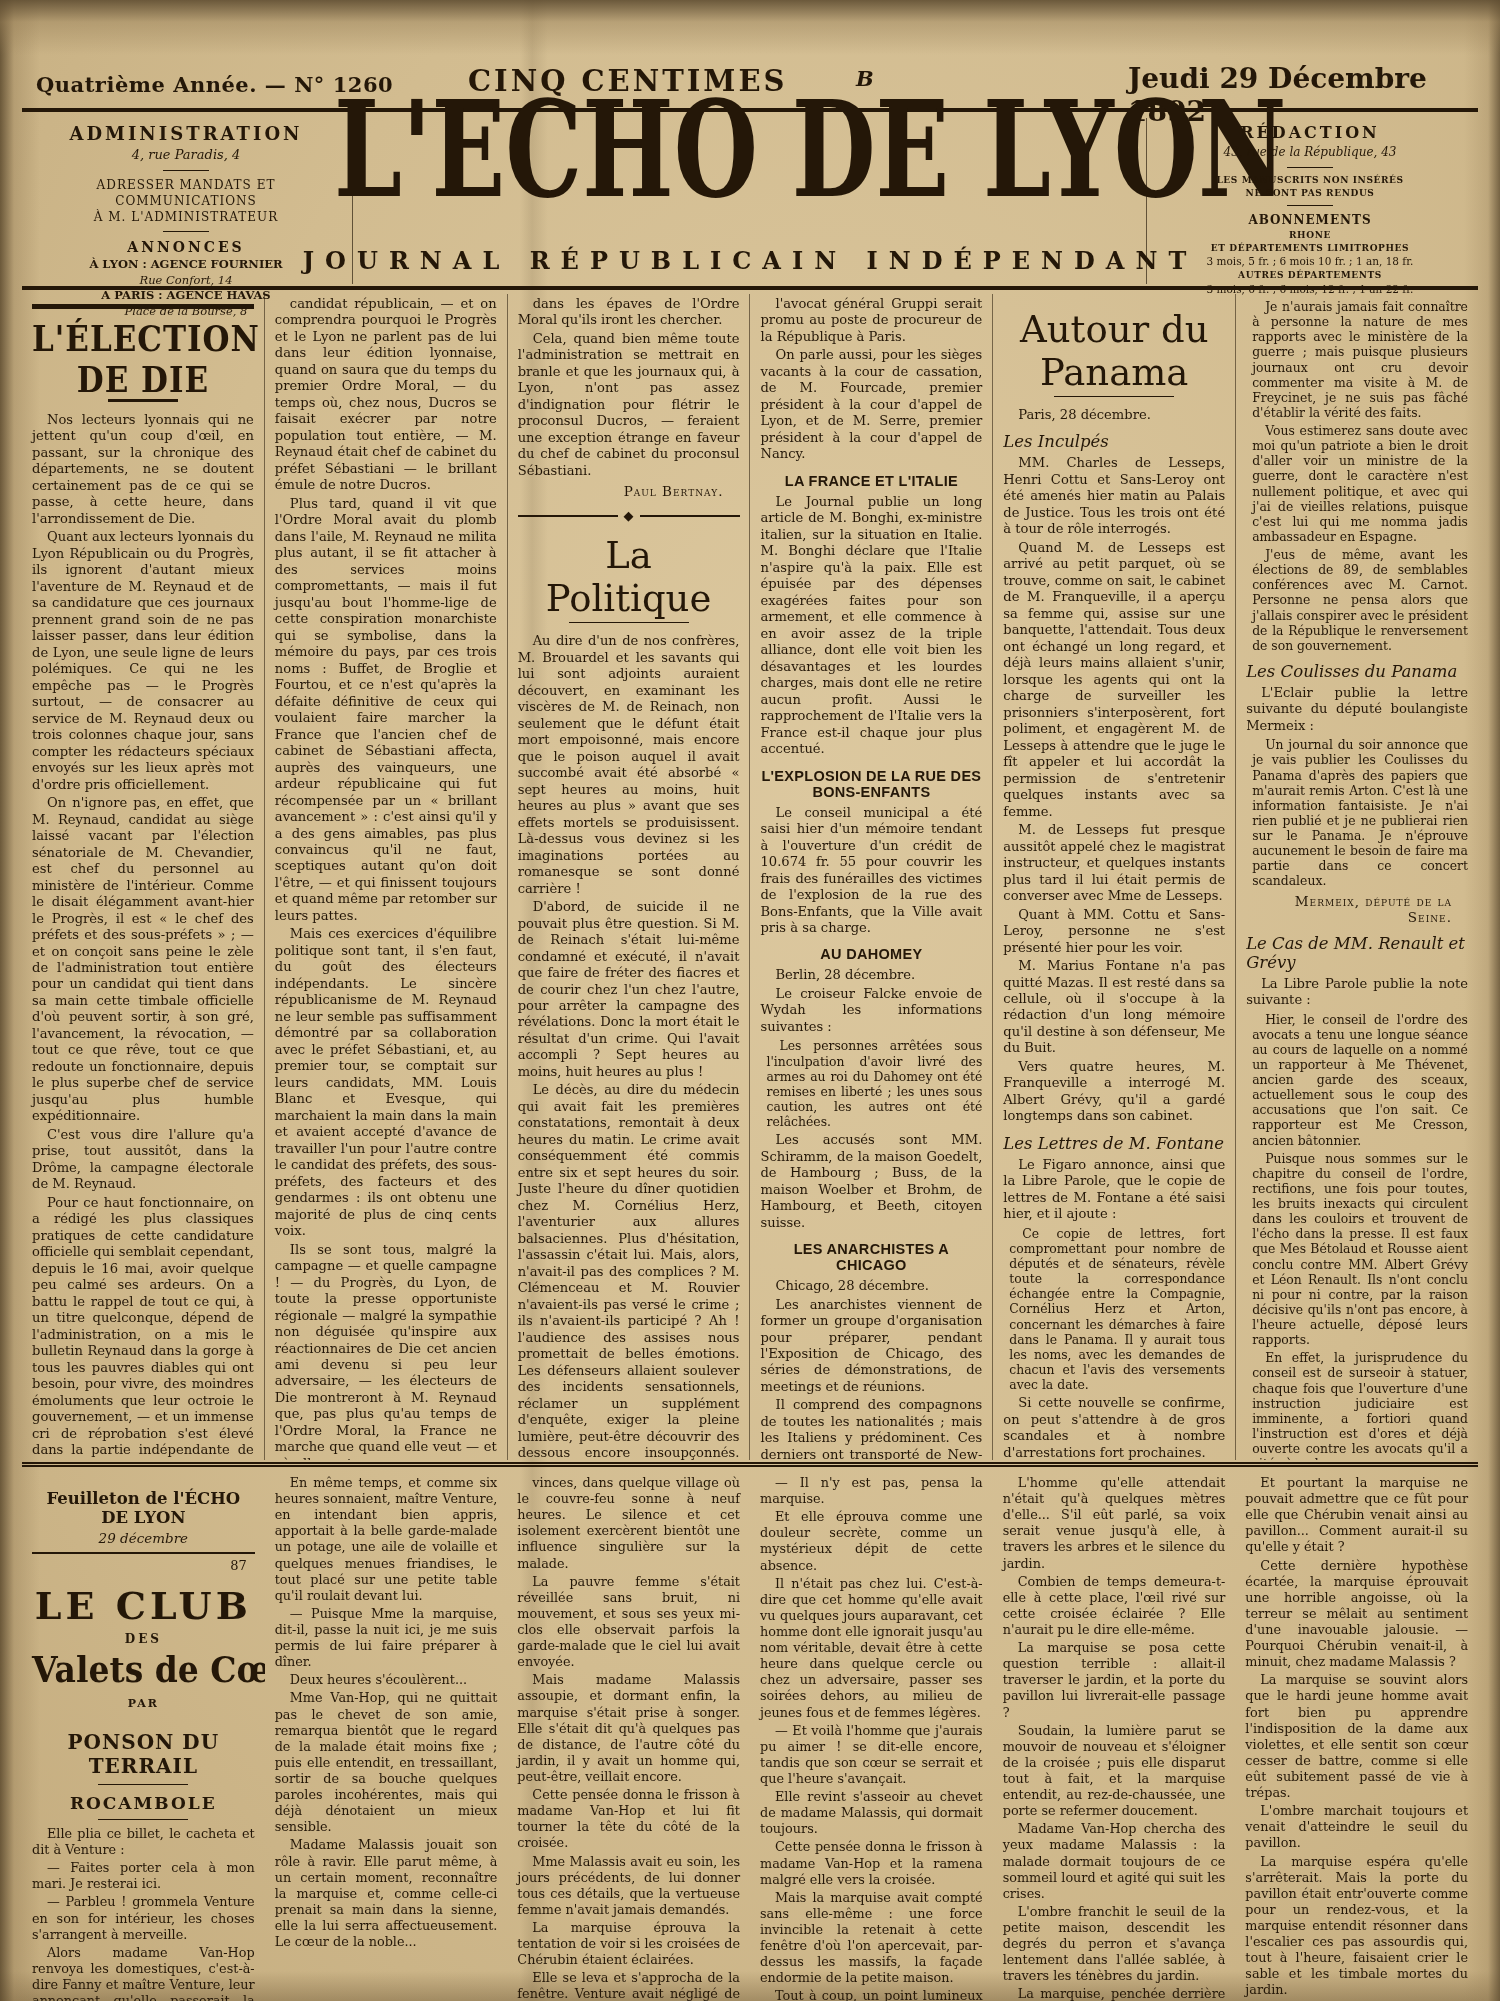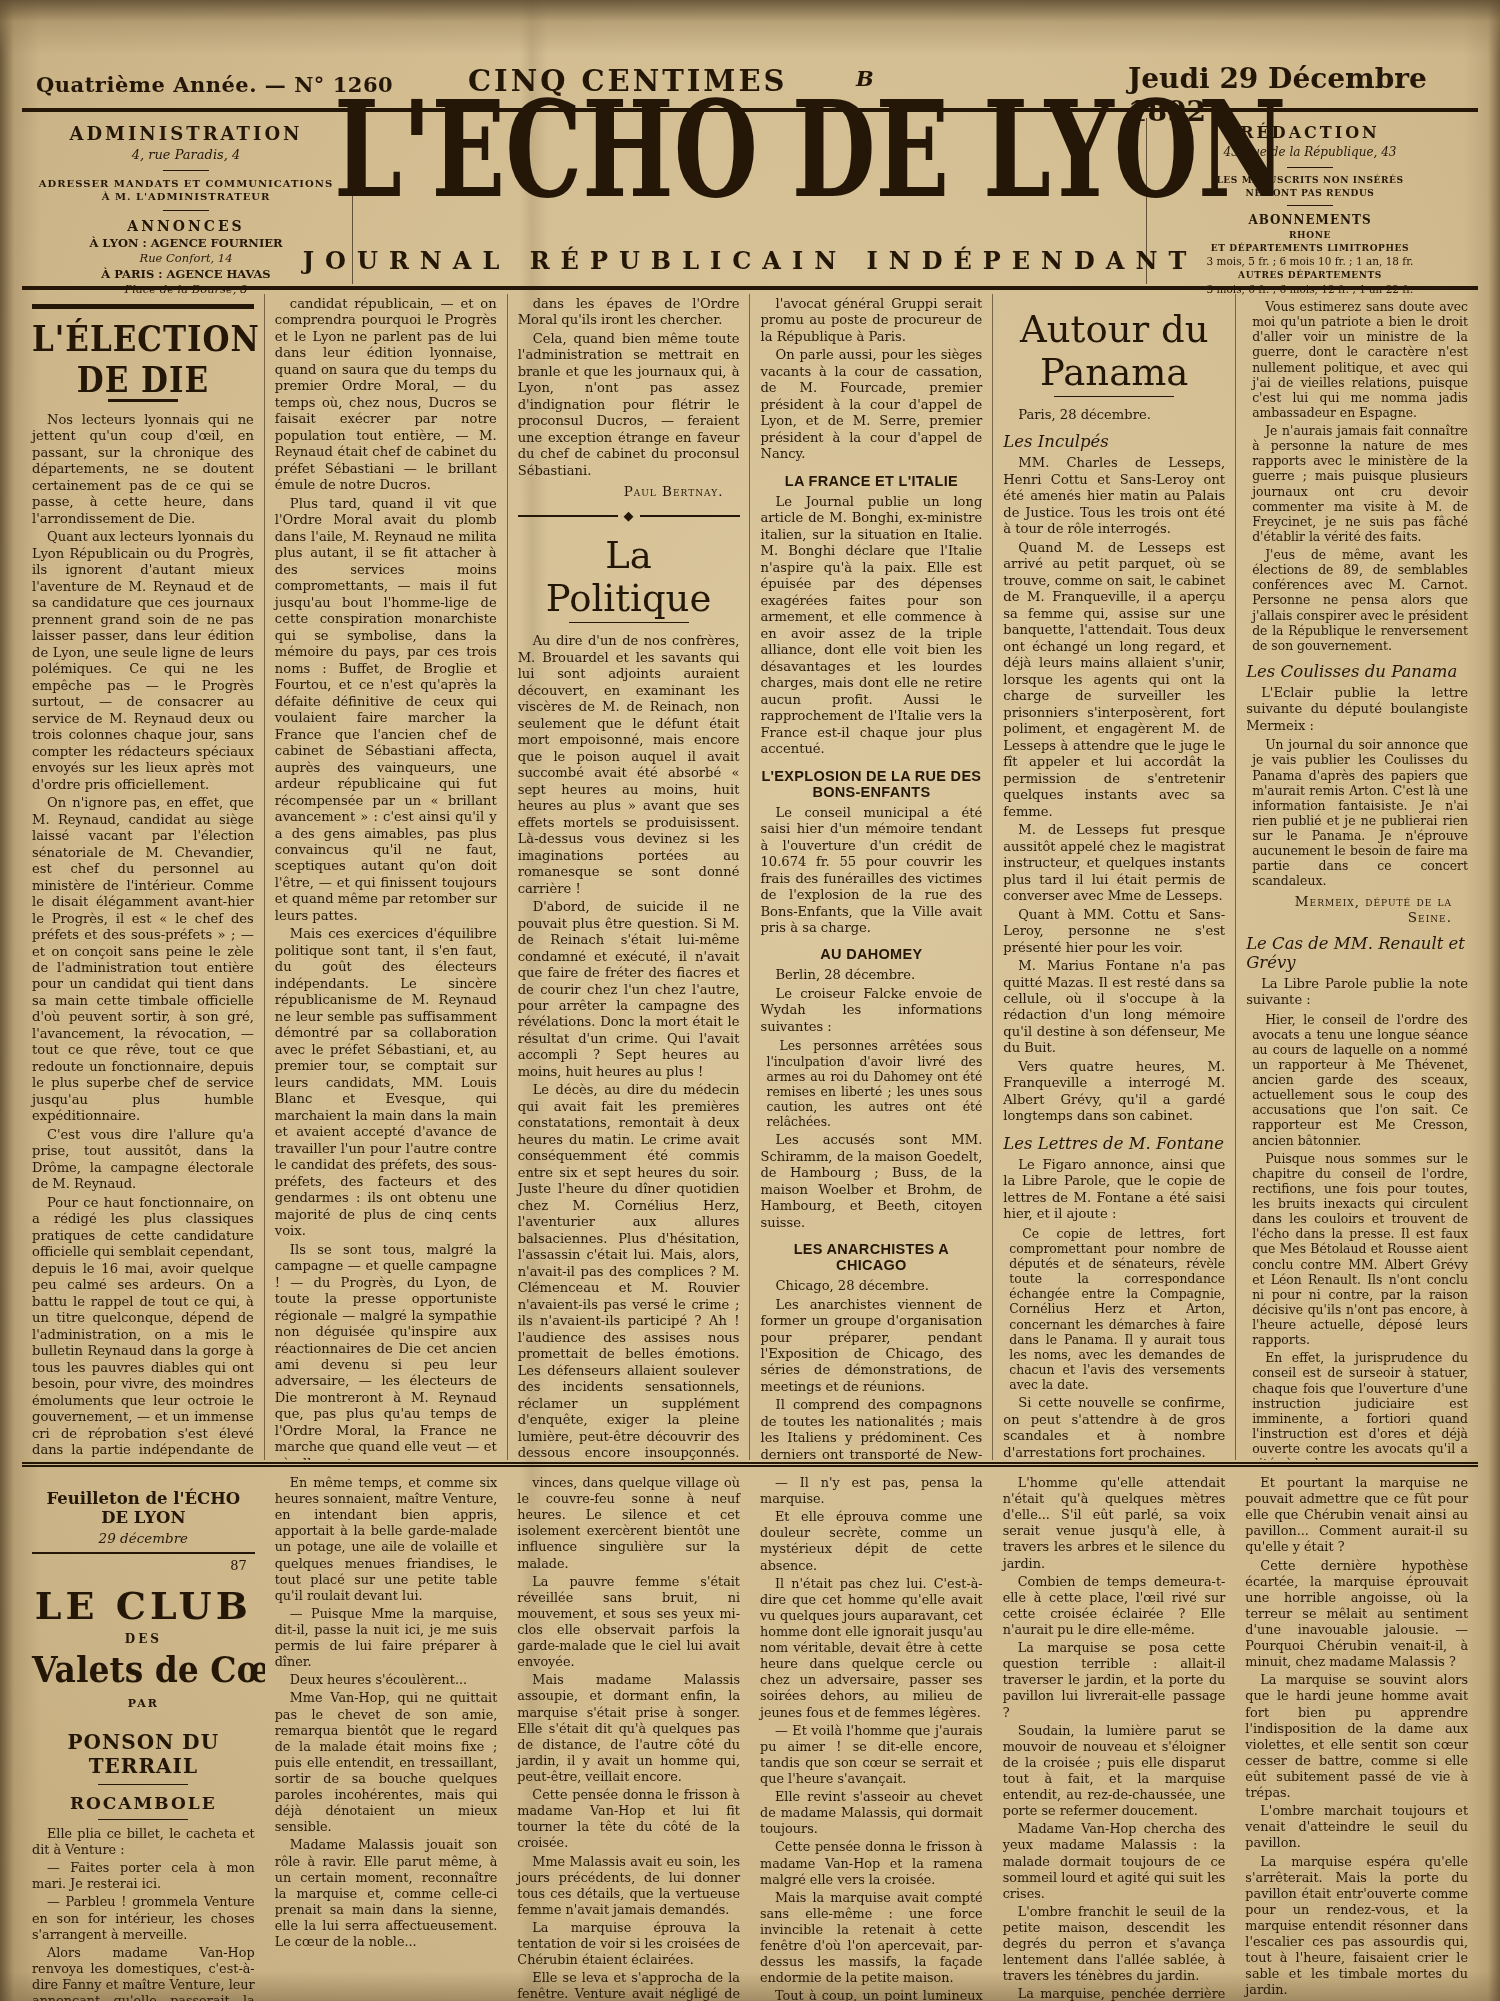--- a/index.html
+++ b/index.html
@@ -18,21 +18,21 @@
   
   .issue-line{position:absolute;left:36px;top:72px;font-size:21px;font-weight:bold;letter-spacing:.5px;}
   .price{position:absolute;left:468px;top:64px;font-size:29px;font-weight:bold;letter-spacing:3px;}
   .edition-letter{position:absolute;left:856px;top:66px;font-size:21px;font-style:italic;font-weight:bold;}
   .date-line{position:absolute;left:1128px;top:62px;font-size:28px;font-weight:bold;}
   .toprule{position:absolute;left:22px;right:22px;top:108px;height:4px;background:#241708;}
   
   .admin-block{position:absolute;left:26px;top:122px;width:320px;text-align:center;line-height:1.35;}
   .admin-block .b1{font-size:18px;font-weight:bold;letter-spacing:3px;}
   .admin-block .it{font-size:13px;font-style:italic;}
-  .admin-block .tiny{font-size:10px;font-weight:bold;letter-spacing:1px;}
+  .admin-block .tiny{font-size:12px;font-weight:normal;letter-spacing:1px;}
   .admin-block .sm{font-size:11.5px;font-weight:bold;}
   .admin-block .smi{font-size:11.5px;font-style:italic;}
   .mini-rule{width:46px;height:1px;background:#241708;margin:6px auto;}
   .vrule{position:absolute;top:118px;height:166px;width:1px;background:rgba(36,23,8,.65);}
   .paper-title{
     position:absolute;left:350px;top:96px;width:800px;height:128px;
     text-align:center;font-weight:bold;font-size:93px;line-height:118px;
     letter-spacing:0px;transform:scale(1.04,1.42);transform-origin:50% 55%;
     font-family:"DejaVu Serif",serif;white-space:nowrap;
   }
@@ -190,22 +190,22 @@
       <div class="para">M. de Lesseps fut presque aussitôt appelé chez le magistrat instructeur, et quelques instants plus tard il lui était permis de converser avec Mme de Lesseps.</div>
       <div class="para">Quant à MM. Cottu et Sans-Leroy, personne ne s'est présenté hier pour les voir.</div>
       <div class="para">M. Marius Fontane n'a pas quitté Mazas. Il est resté dans sa cellule, où il s'occupe à la rédaction d'un long mémoire qu'il destine à son défenseur, Me du Buit.</div>
       <div class="para">Vers quatre heures, M. Franqueville a interrogé M. Albert Grévy, qu'il a gardé longtemps dans son cabinet.</div>
       <div class="subi">Les Lettres de M. Fontane</div>
       <div class="para">Le Figaro annonce, ainsi que la Libre Parole, que le copie de lettres de M. Fontane a été saisi hier, et il ajoute :</div>
       <div class="quote">Ce copie de lettres, fort compromettant pour nombre de députés et de sénateurs, révèle toute la correspondance échangée entre la Compagnie, Cornélius Herz et Arton, concernant les démarches à faire dans le Panama. Il y aurait tous les noms, avec les demandes de chacun et l'avis des versements avec la date.</div>
       <div class="para">Si cette nouvelle se confirme, on peut s'attendre à de gros scandales et à nombre d'arrestations fort prochaines.</div>
     </div>
   <div class="col">
+      <div class="quote">Je n'aurais jamais fait connaître à personne la nature de mes rapports avec le ministère de la guerre ; mais puisque plusieurs journaux ont cru devoir commenter ma visite à M. de Freycinet, je ne suis pas fâché d'établir la vérité des faits.</div>
       <div class="quote">Vous estimerez sans doute avec moi qu'un patriote a bien le droit d'aller voir un ministre de la guerre, dont le caractère n'est nullement politique, et avec qui j'ai de vieilles relations, puisque c'est lui qui me nomma jadis ambassadeur en Espagne.</div>
-      <div class="quote">Je n'aurais jamais fait connaître à personne la nature de mes rapports avec le ministère de la guerre ; mais puisque plusieurs journaux ont cru devoir commenter ma visite à M. de Freycinet, je ne suis pas fâché d'établir la vérité des faits.</div>
       <div class="quote">J'eus de même, avant les élections de 89, de semblables conférences avec M. Carnot. Personne ne pensa alors que j'allais conspirer avec le président de la République le renversement de son gouvernement.</div>
       <div class="subi">Les Coulisses du Panama</div>
       <div class="para">L'Eclair publie la lettre suivante du député boulangiste Mermeix :</div>
       <div class="quote">Un journal du soir annonce que je vais publier les Coulisses du Panama d'après des papiers que m'aurait remis Arton. C'est là une information fantaisiste. Je n'ai rien publié et je ne publierai rien sur le Panama. Je n'éprouve aucunement le besoin de faire ma partie dans ce concert scandaleux.</div>
       <div class="sig">Mermeix, député de la Seine.</div>
       <div class="subi">Le Cas de MM. Renault et Grévy</div>
       <div class="para">La Libre Parole publie la note suivante :</div>
       <div class="quote">Hier, le conseil de l'ordre des avocats a tenu une longue séance au cours de laquelle on a nommé un rapporteur à Me Thévenet, ancien garde des sceaux, actuellement sous le coup des accusations que l'on sait. Ce rapporteur est Me Cresson, ancien bâtonnier.</div>
       <div class="quote">Puisque nous sommes sur le chapitre du conseil de l'ordre, rectifions, une fois pour toutes, les bruits inexacts qui circulent dans les couloirs et trouvent de l'écho dans la presse. Il est faux que Mes Bétolaud et Rousse aient conclu contre MM. Albert Grévy et Léon Renault. Ils n'ont conclu ni pour ni contre, par la raison décisive qu'ils n'ont pas encore, à l'heure actuelle, déposé leurs rapports.</div>
       <div class="quote">En effet, la jurisprudence du conseil est de surseoir à statuer, chaque fois que l'ouverture d'une instruction judiciaire est imminente, a fortiori quand l'instruction est d'ores et déjà ouverte contre les avocats qu'il a cités à sa barre.</div>

